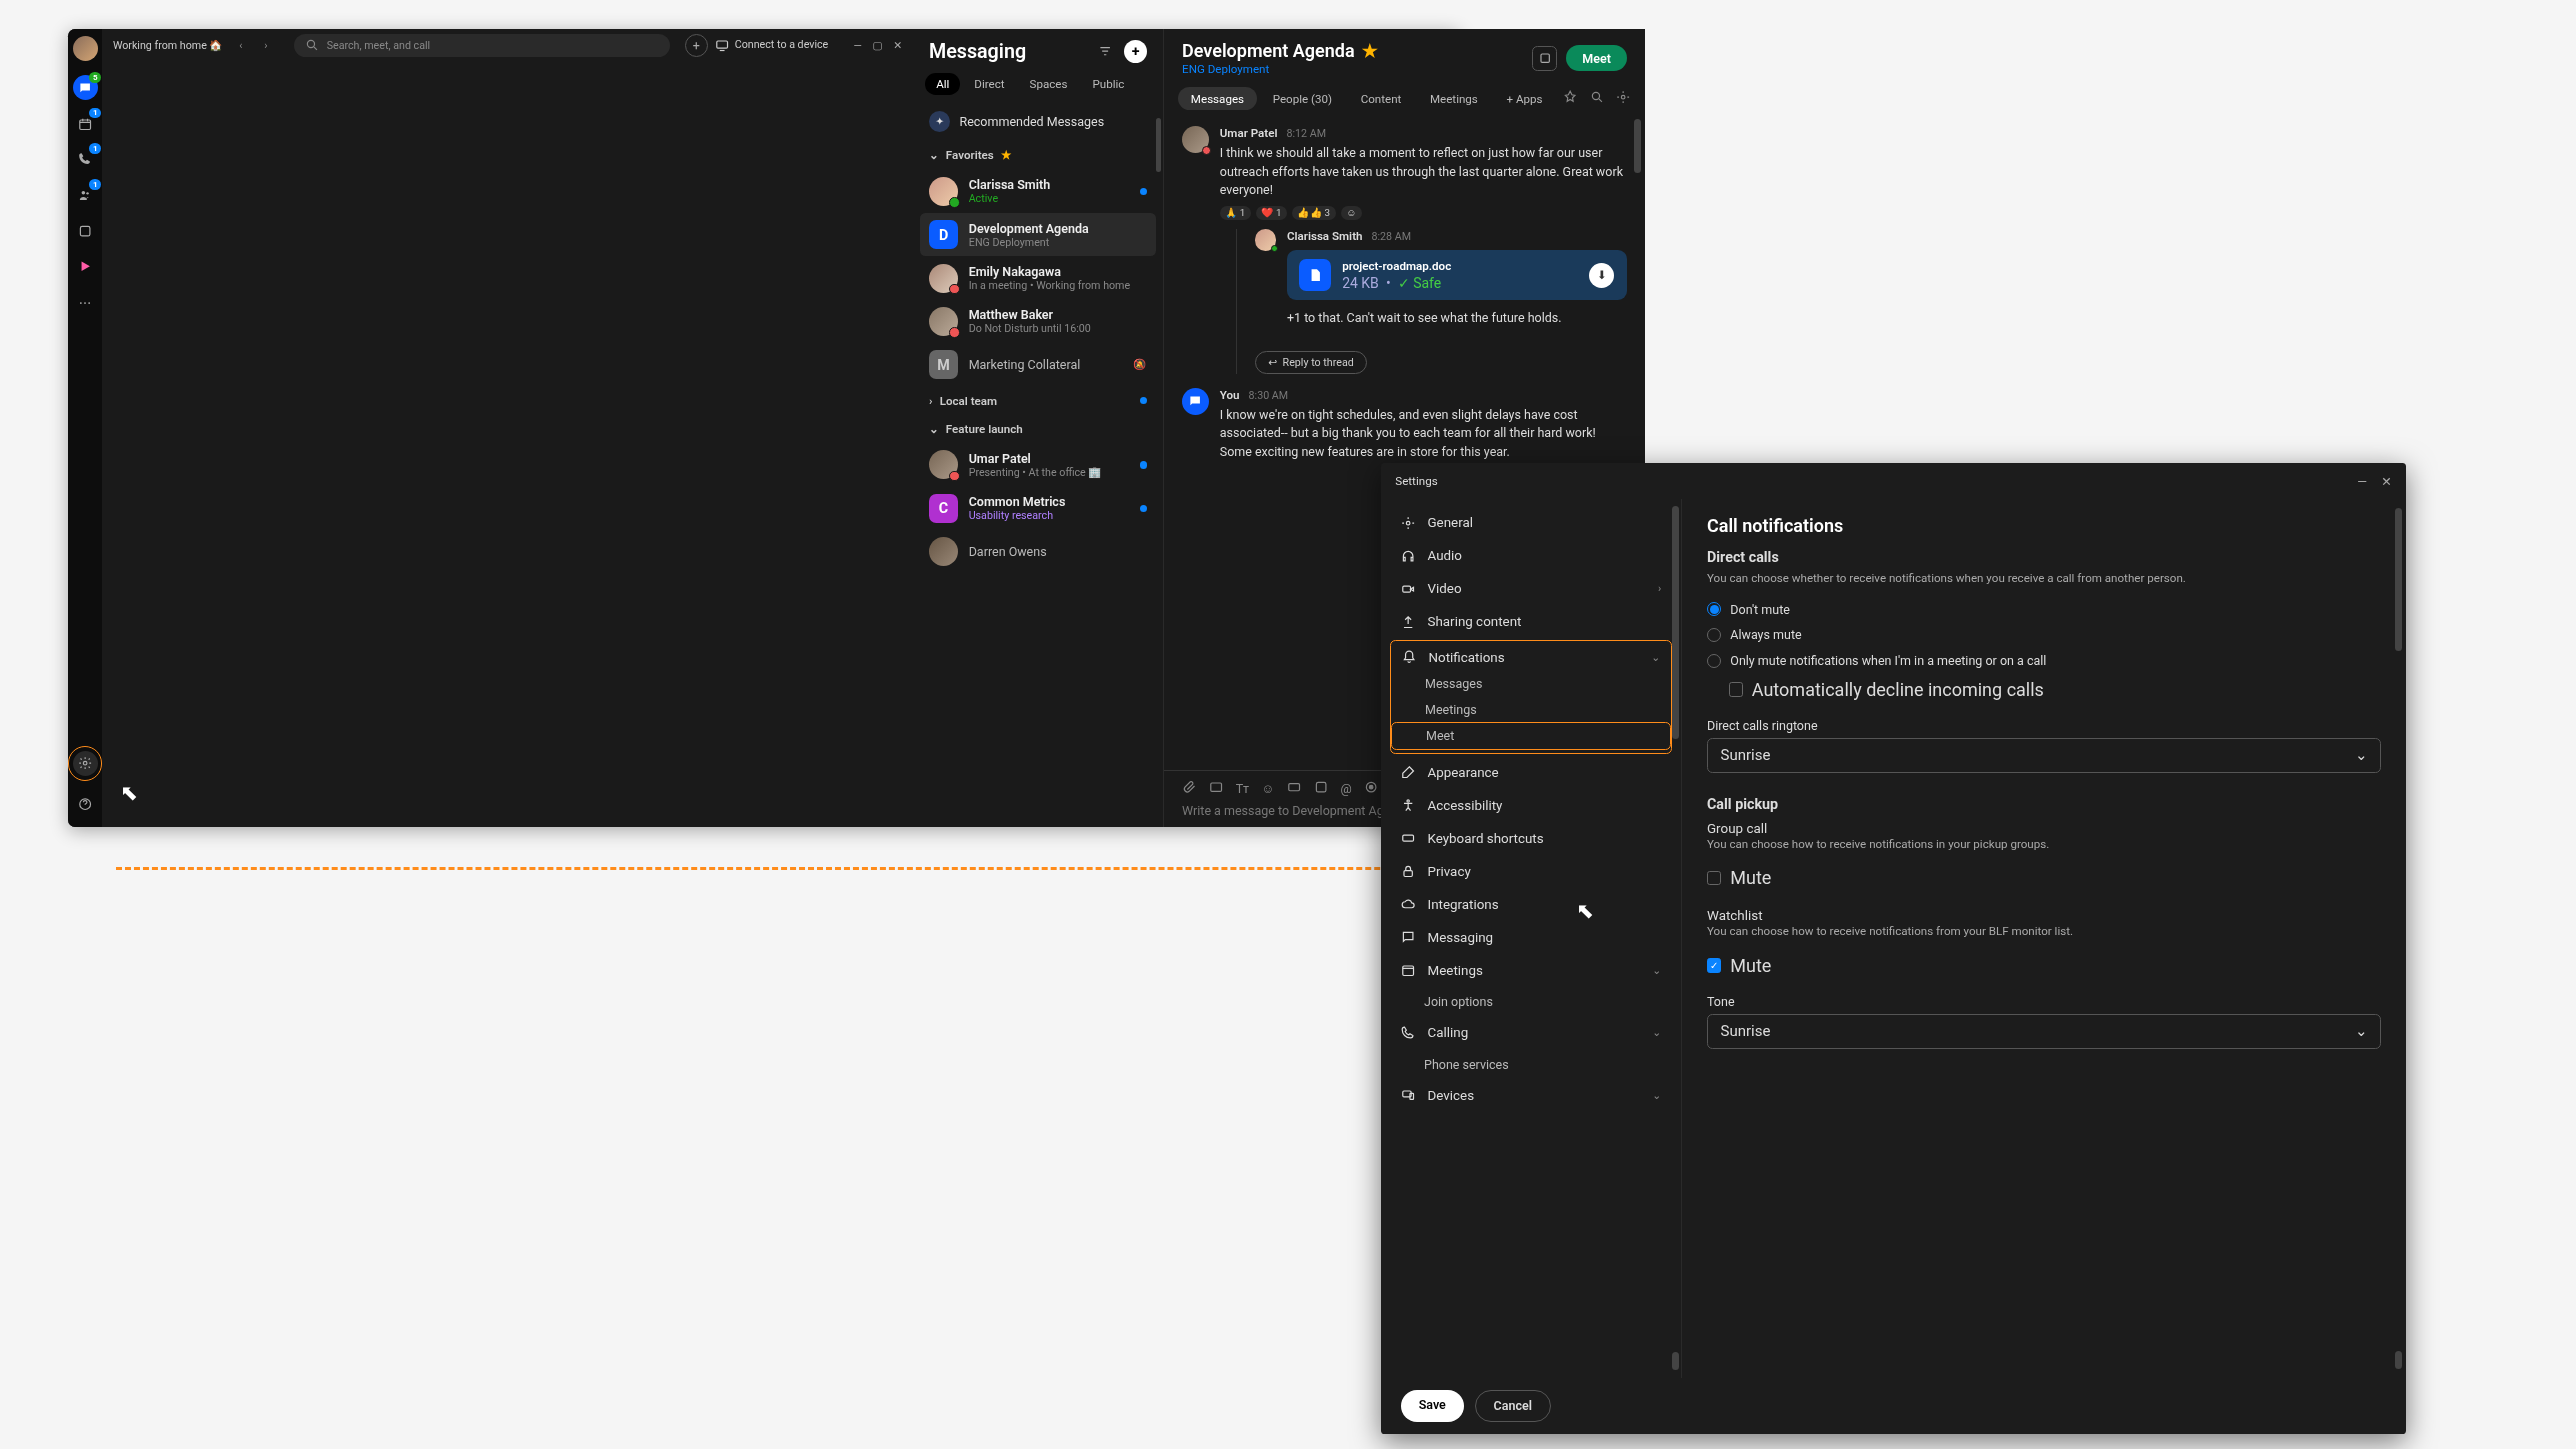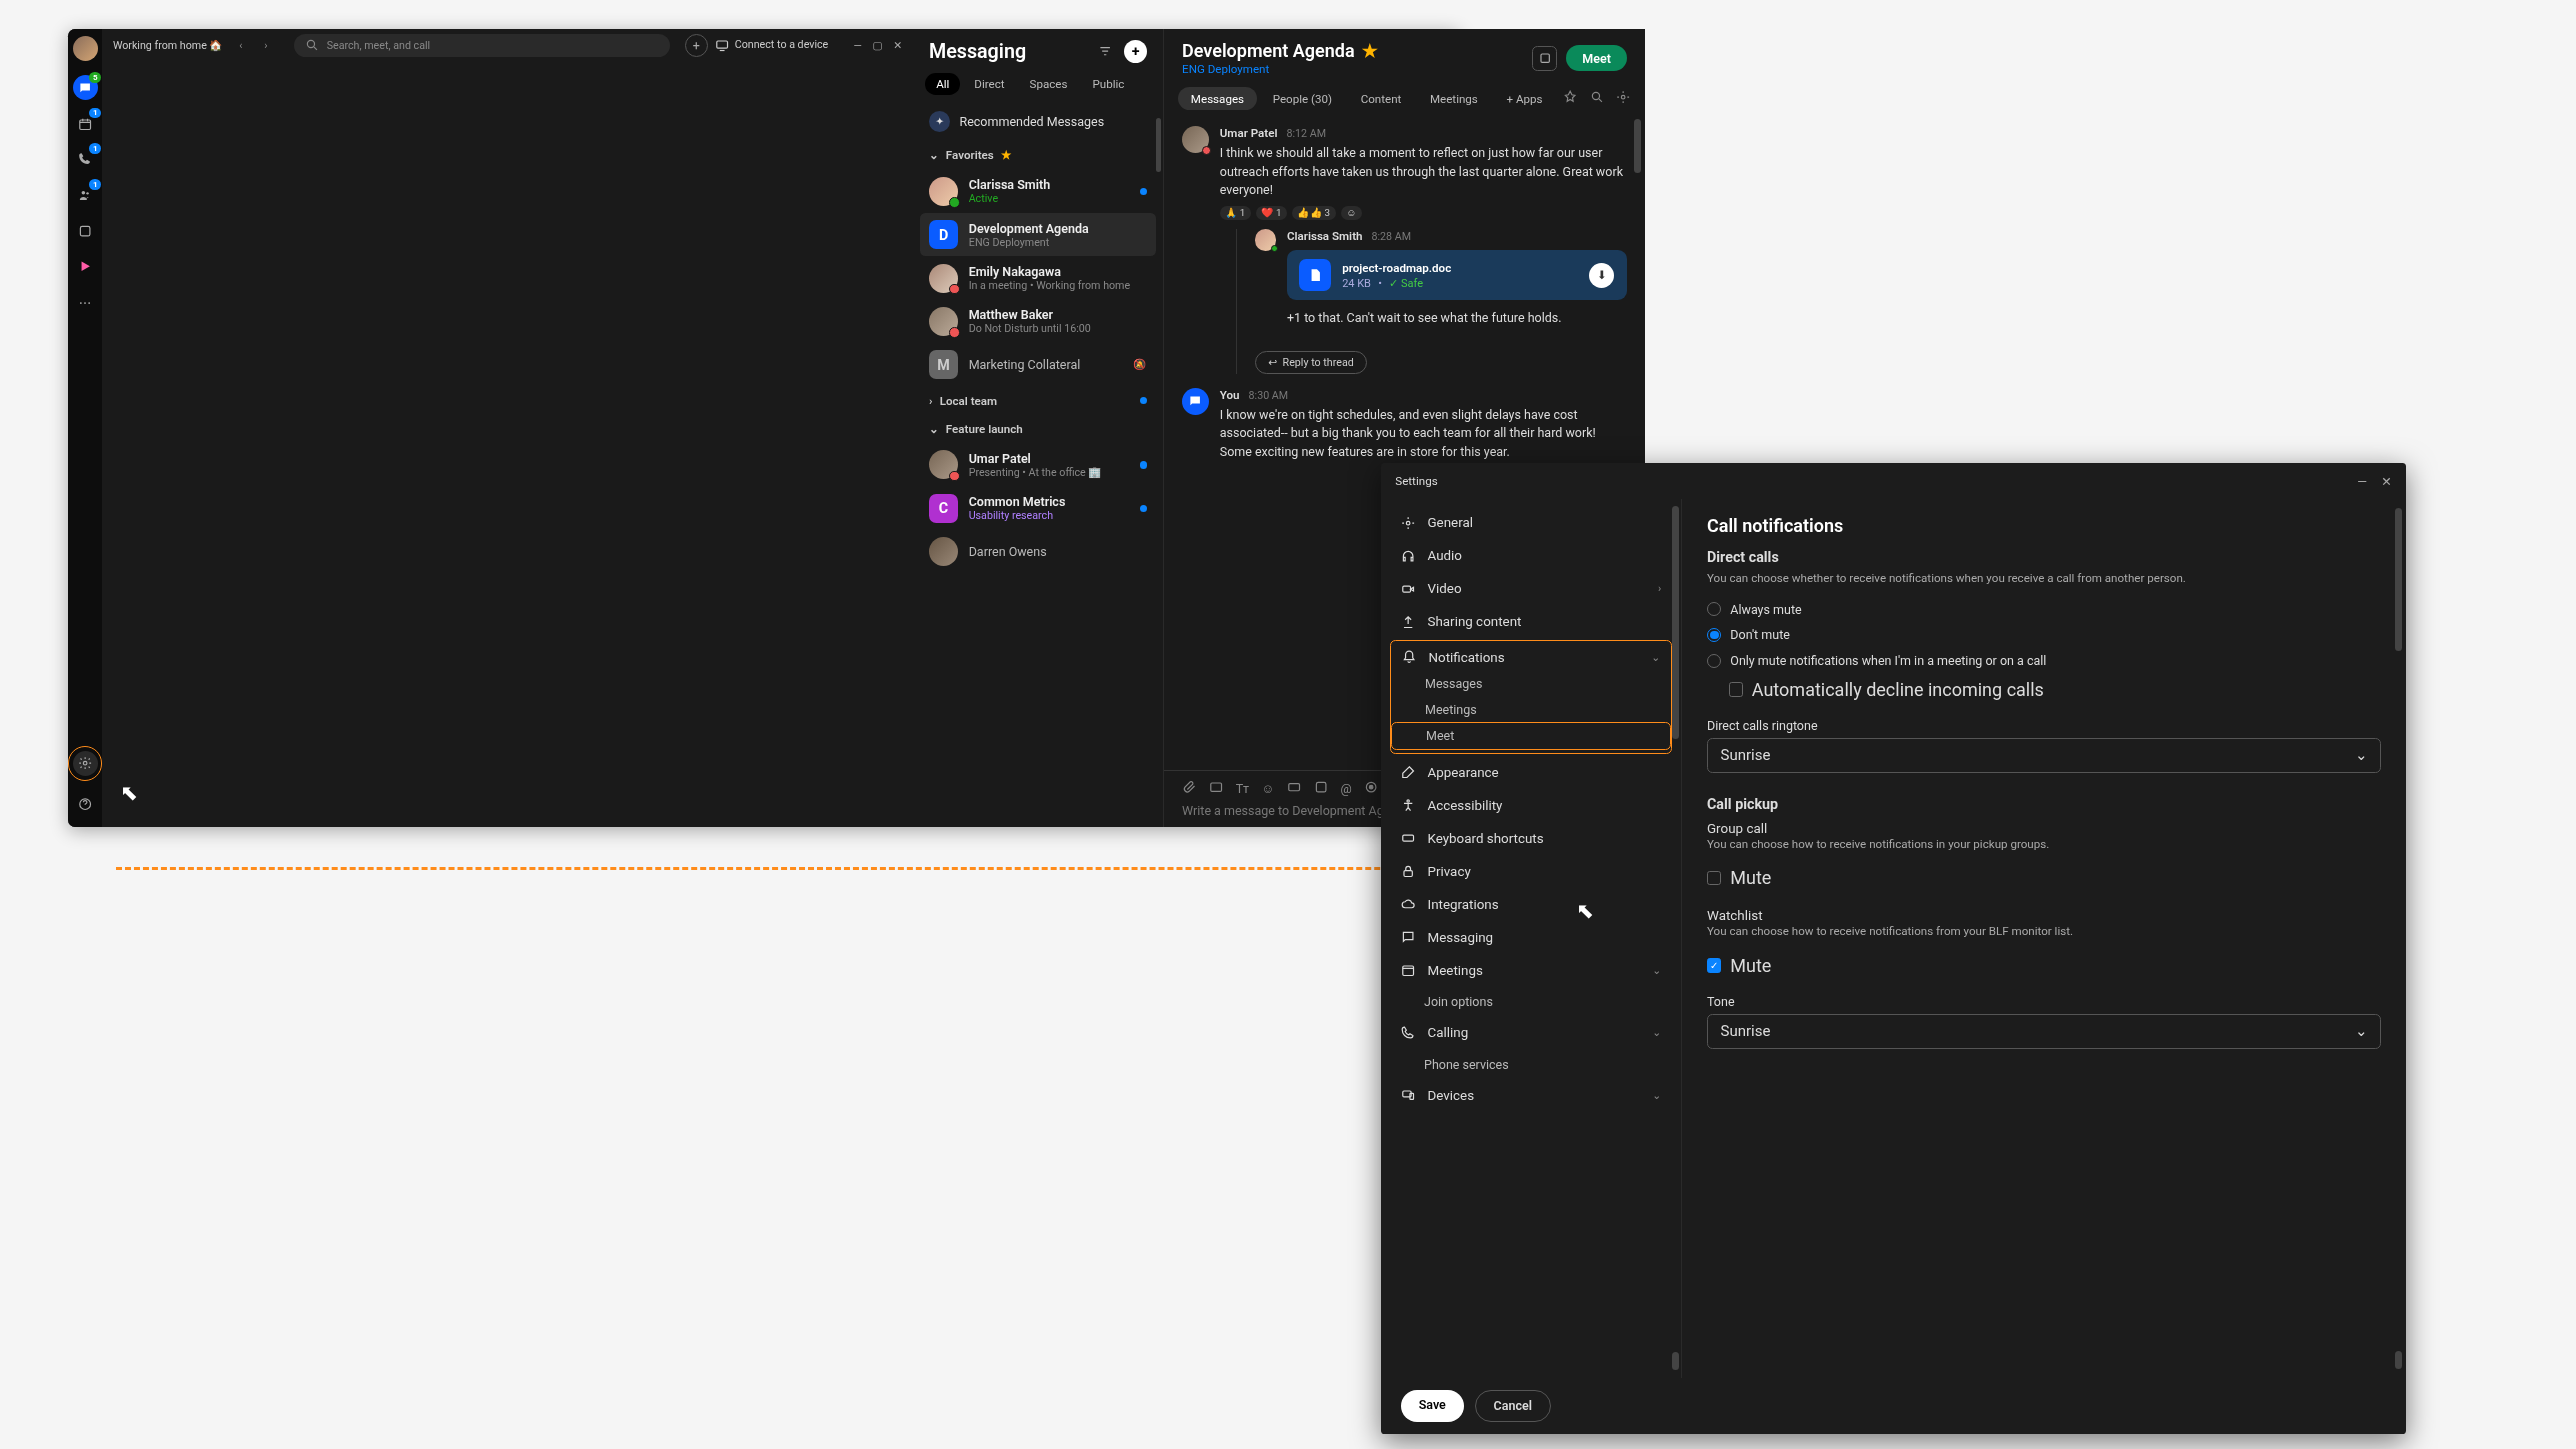--- a/index.html
+++ b/index.html
@@ -75,21 +75,21 @@
 .msg-author{color:#ddd;font-size:11.6px;font-weight:600}
 .msg-time{color:#777;font-size:10.7px}
 .msg-text{color:#ddd;font-size:12.5px;line-height:1.5}
 .reactions{display:flex;gap:5.4px;margin-top:5.4px}
 .react{background:#2a2a2a;border-radius:9px;padding:1.8px 5.4px;font-size:9.8px;color:#ccc;display:flex;align-items:center;gap:2.7px}
 .thread{border-left:1.8px solid #333;margin-left:16px;padding-left:18px;margin-top:9px}
 .file-card{background:#1a3a5a;border-radius:9px;padding:9px 12.5px;display:flex;align-items:center;gap:10.7px;margin-top:7.2px;width:340px}
 .file-icon{width:32px;height:32px;background:#0a5cff;border-radius:7.2px;display:flex;align-items:center;justify-content:center;color:#fff;font-size:14.3px}
 .file-info{flex:1}
 .file-name{color:#fff;font-size:11.6px;font-weight:600}
-.file-meta{color:#aad;font-size:11px;display:flex;gap:7.2px;margin-top:1.8px}
+.file-meta{color:#aad;font-size:14px;display:flex;gap:7.2px;margin-top:1.8px}
 .file-safe{color:#4c4}
 .file-dl{width:25px;height:25px;border-radius:50%;background:#fff;display:flex;align-items:center;justify-content:center;color:#333;cursor:pointer;font-size:11.6px}
 .reply-btn{border:0.9px solid #555;border-radius:12.5px;padding:3.6px 12.5px;color:#ccc;font-size:10.7px;cursor:pointer;display:inline-flex;gap:5.4px;margin-top:9px}
 .seen-by{display:flex;align-items:center;gap:5.4px;justify-content:flex-end;margin-top:10.7px;color:#888;font-size:10.7px}
 .seen-avs{display:flex}
 .seen-av{width:19.7px;height:19.7px;border-radius:50%;background:#666;border:1.8px solid #1a1a1a;margin-left:-5.4px}
 .seen-more{background:#333;color:#ccc;font-size:9px;display:flex;align-items:center;justify-content:center}
 .composer{border-top:0.9px solid #333;padding:9px 18px}
 .comp-icons{display:flex;gap:12.5px;color:#888;font-size:12.5px;margin-bottom:5.4px;align-items:center}
 .comp-icon{cursor:pointer}
@@ -656,26 +656,26 @@
           <div class="nav-thumb"></div>
           <div class="nav-thumb2"></div>
         </div>
     </div>
 
     <div class="set-content">
       <div class="set-h1">Call notifications</div>
       <div class="set-h2">Direct calls</div>
       <div class="set-desc">You can choose whether to receive notifications when you receive a call from another person.</div>
       <div class="radio-row">
+          <div class="radio on"></div>
+          <span>Don't mute</span>
+        </div>
+      <div class="radio-row">
           <div class="radio"></div>
           <span>Always mute</span>
-        </div>
-      <div class="radio-row">
-          <div class="radio on"></div>
-          <span>Don't mute</span>
         </div>
       <div class="radio-row">
           <div class="radio"></div>
           <span>Only mute notifications when I'm in a meeting or on a call</span>
         </div>
       <div class="check-row">
           <div class="check"></div>
           <span>Automatically decline incoming calls</span>
         </div>
       <div class="field-label">Direct calls ringtone</div>

